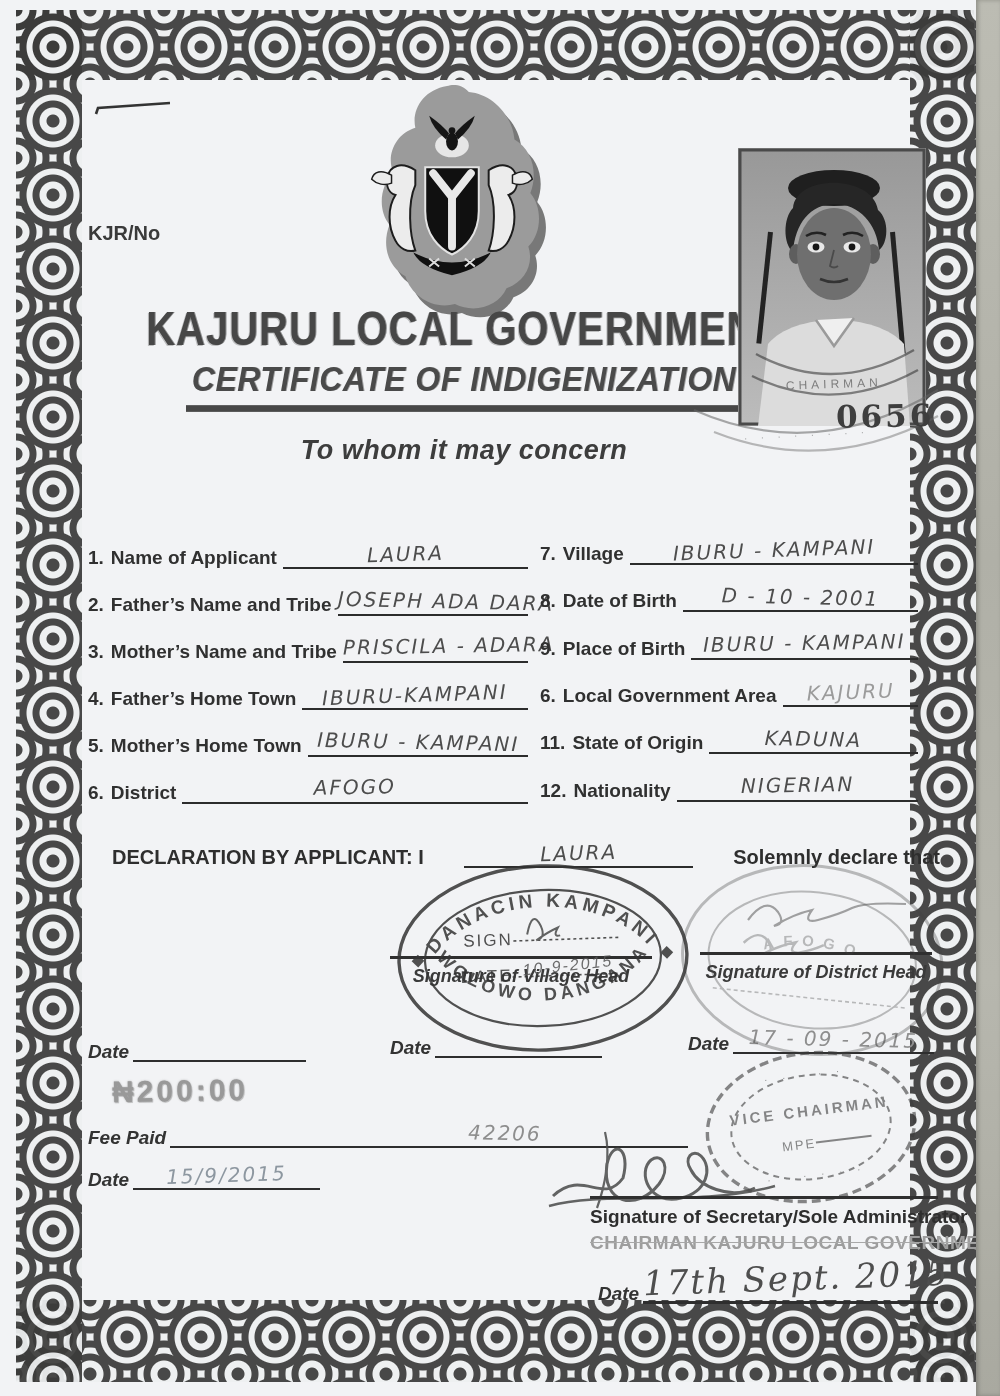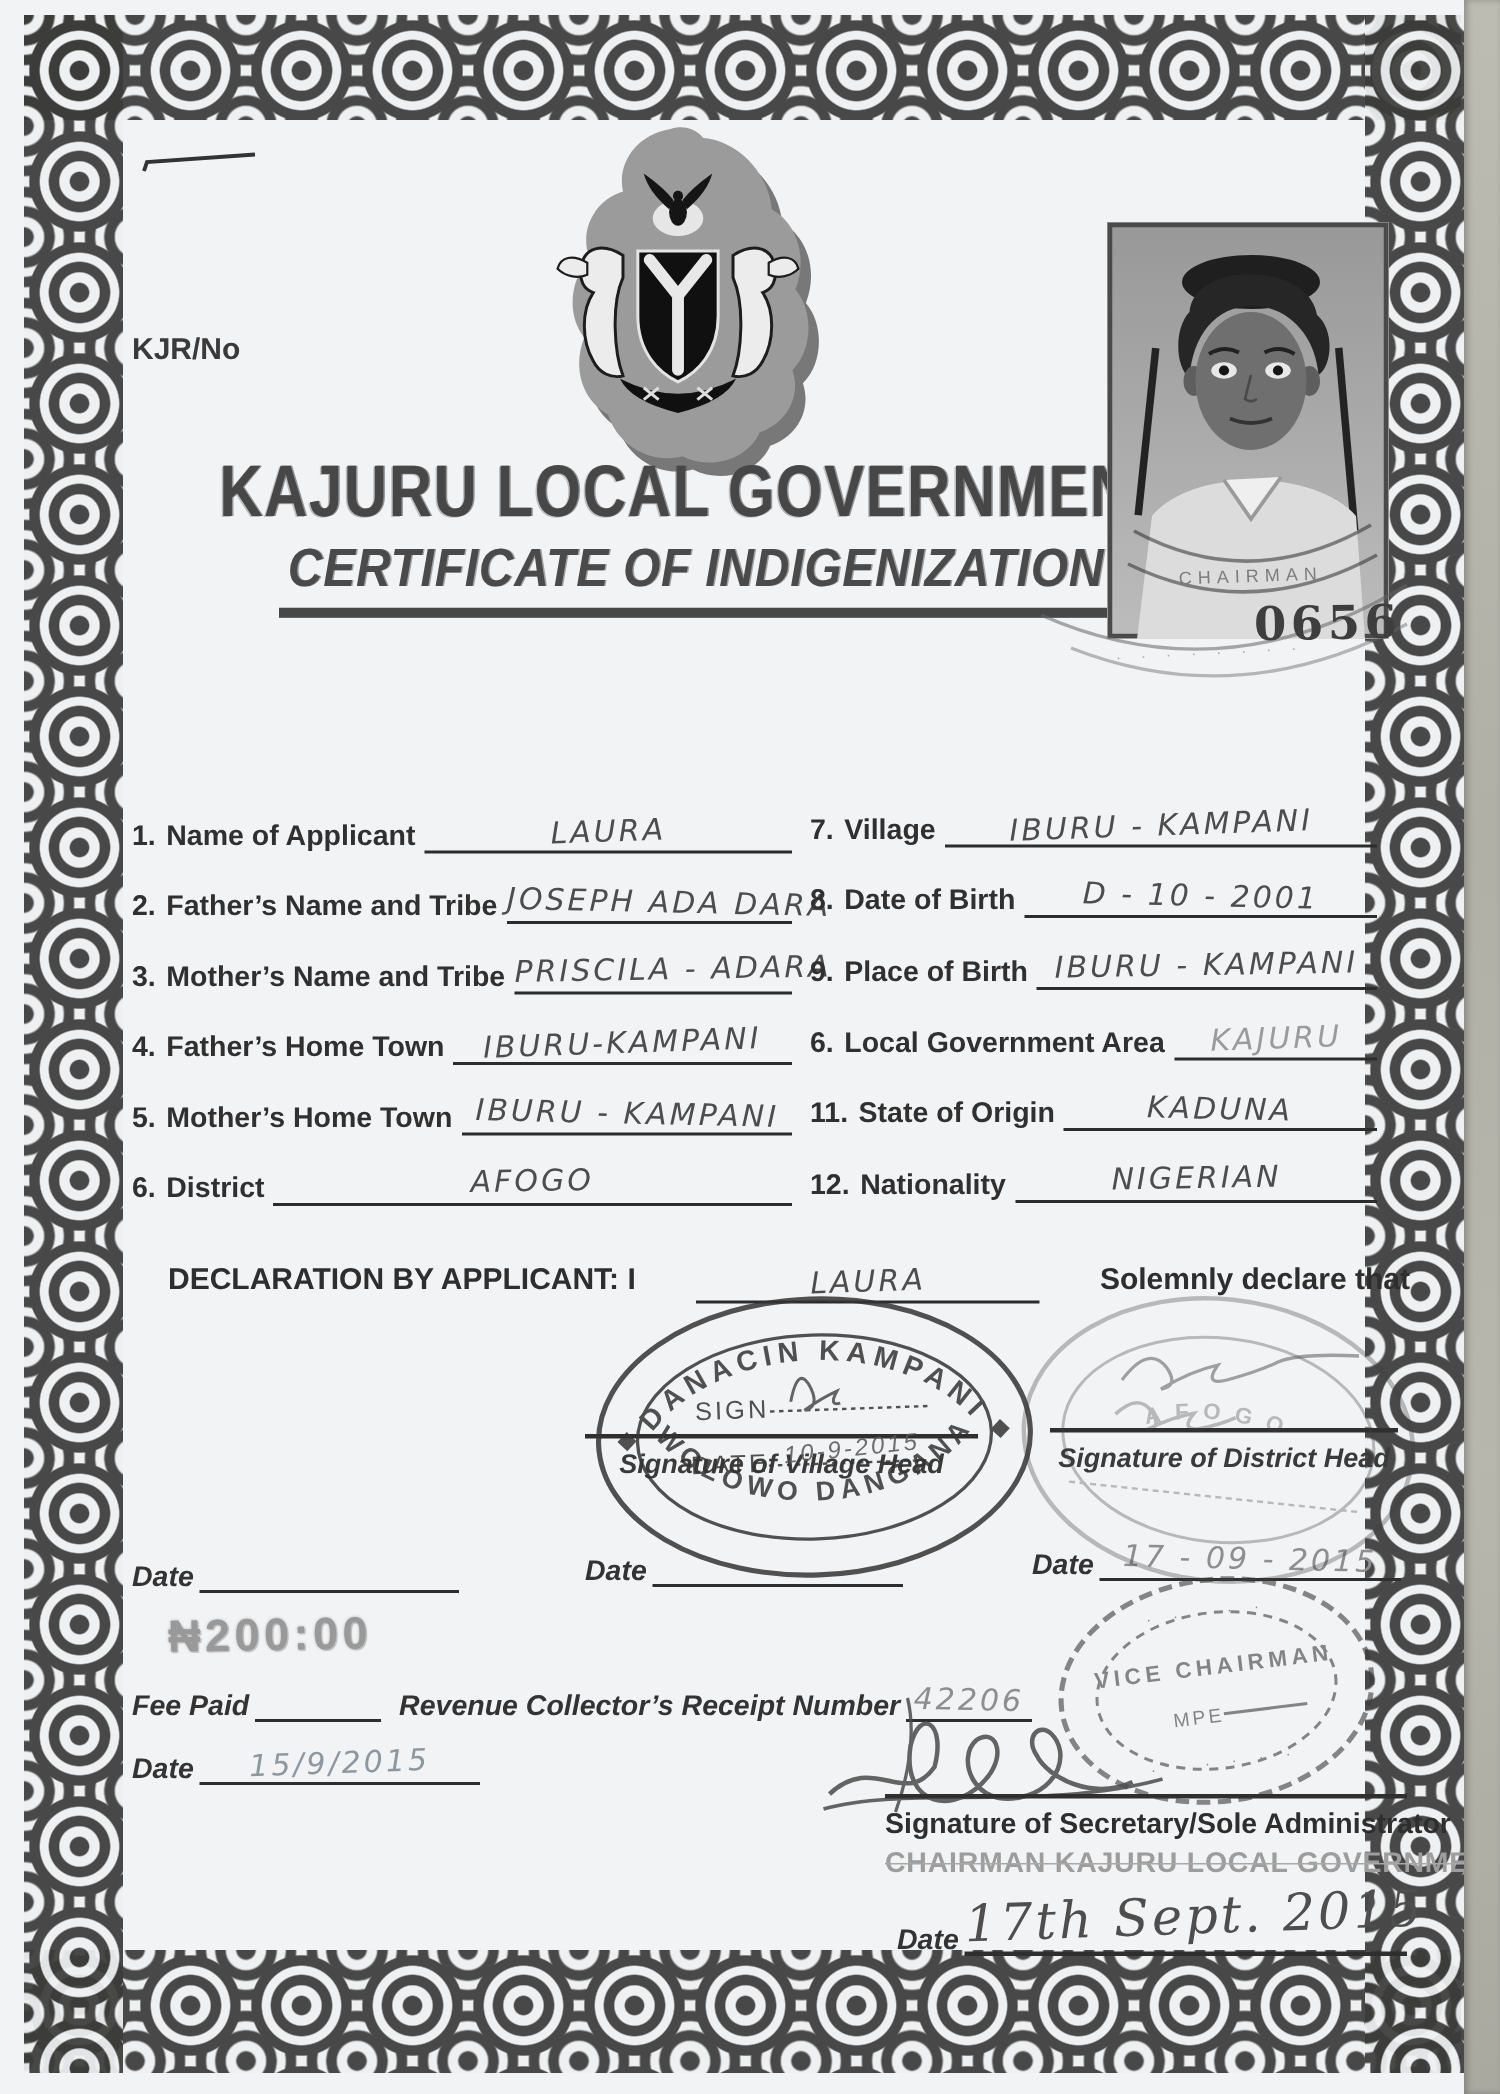--- a/index.html
+++ b/index.html
@@ -45,21 +45,21 @@
   .field .lbl{white-space:nowrap;padding-right:6px;line-height:1.1;}
   .field .num{padding-right:7px;line-height:1.1;}
   .field .line{flex:1;position:relative;border-bottom:2.5px solid #2c2c2c;height:100%;}
   .hw{position:absolute;left:0;right:0;bottom:1px;text-align:center;font-weight:normal;
       font-family:"DejaVu Sans",cursive;font-style:italic;font-size:20px;color:#4d4d4d;
       letter-spacing:2px;white-space:nowrap;}
   .hw.a{transform:rotate(-2deg);} .hw.b{transform:rotate(1.3deg);} .hw.c{transform:rotate(-1deg) translateY(-2px);}
   .hw.faint{color:#9b9b9b;} .hw.blue{color:#8d97a0;} .hw.lt{color:#8e8e8e;}
   
   .decl{position:absolute;left:112px;top:838px;width:828px;font-size:20px;font-weight:bold;color:#2e2e2e;}
-  .decl-line1{display:flex;align-items:center;height:30px;gap:36px;}
+  .decl-line1{display:flex;align-items:flex-end;height:30px;gap:36px;}
   .decl-line1 .t{white-space:nowrap;line-height:1.05;}
   .decl-line1 .line{flex:1;position:relative;border-bottom:2.5px solid #2c2c2c;height:100%;margin:0 4px;}
   .decl-body{margin-top:8px;line-height:1.6;}
   
   .sigblock{position:absolute;text-align:center;}
   .sig-line{height:24px;border-bottom:3px solid #2f2f2f;}
   .sig-label{margin-top:7px;font-size:18px;font-weight:bold;font-style:italic;color:#3a3a3a;white-space:nowrap;}
   .daterow{position:absolute;display:flex;align-items:flex-end;height:32px;font-size:19px;font-weight:bold;font-style:italic;color:#333;}
   .daterow .lbl{padding-right:4px;line-height:1.05;white-space:nowrap;}
   .daterow .line{flex:1;position:relative;border-bottom:2.5px solid #2e2e2e;height:100%;}
@@ -110,20 +110,21 @@
       <use href="#horseL" transform="translate(230,0) scale(-1,1)"></use>
       <path d="M76,178 Q115,198 154,178 Q147,193 115,201 Q83,193 76,178 Z" fill="#101010"></path>
       <path d="M92,184 l10,8 m0,-8 l-10,8 M128,184 l10,8 m0,-8 l-10,8" stroke="#dddddd" stroke-width="2"></path>
     </svg>
 
     <div class="headings">
       <div class="main-title">KAJURU LOCAL GOVERNMENT</div>
       <div class="sub-title-wrap">
         <div class="sub-title">CERTIFICATE OF INDIGENIZATION</div>
       </div>
+      <div class="salutation">To whom it may concern</div>
     </div>
 
     <svg class="photo" viewBox="0 0 188 278">
       <defs>
         <linearGradient id="pbg" x1="0" y1="0" x2="0" y2="1">
           <stop offset="0" stop-color="#989898"></stop>
             <stop offset="1" stop-color="#bcbcbc"></stop>
         </linearGradient>
       </defs>
       <rect x="0" y="0" width="188" height="278" fill="url(#pbg)"></rect>
@@ -316,21 +317,20 @@
     </svg>
 
     <svg class="stamp" style="left:742px;top:888px;opacity:.55;" width="170" height="46" viewBox="0 0 170 46">
       <path d="M6,32 q18,-24 30,-8 q8,12 -4,14 q20,-12 38,-16 q-10,14 6,10 q22,-6 34,-12 q14,-6 54,-4" stroke="#5c5c5c" stroke-width="2.2" fill="none"></path>
     </svg>
 
     <div class="fee-stamp">₦200:00</div>
     <div class="daterow" style="left:88px;top:1116px;width:600px;font-style:italic;">
       <span class="lbl">Fee Paid</span>
       <span class="line" style="max-width:152px;"></span>
-      <span class="lbl" style="padding-left:12px;">Revenue Collector’s Receipt Number</span>
       <span class="line">
         <span class="hw b lt">42206</span>
       </span>
     </div>
     <div class="daterow" style="left:88px;top:1158px;width:232px;">
       <span class="lbl">Date</span>
       <span class="line">
           <span class="hw a blue">15/9/2015</span>
         </span>
     </div>

